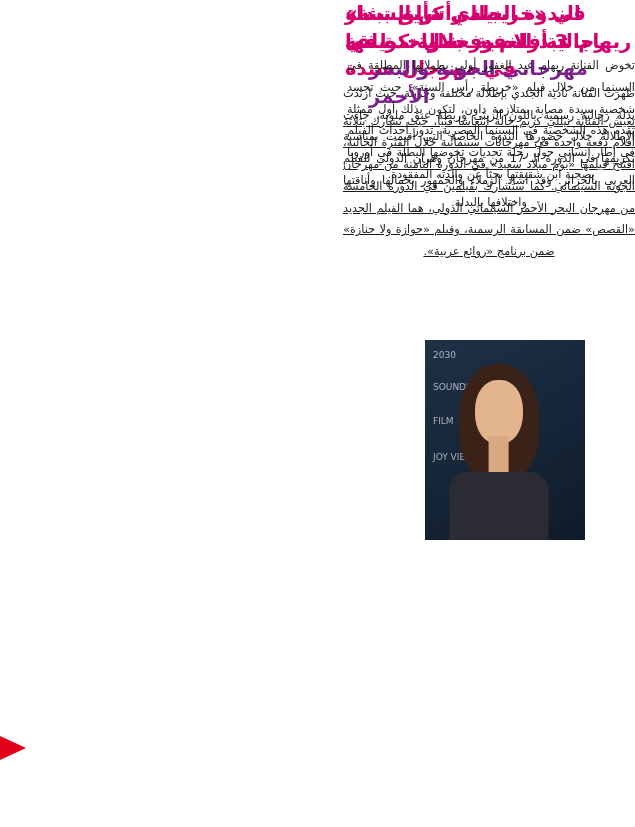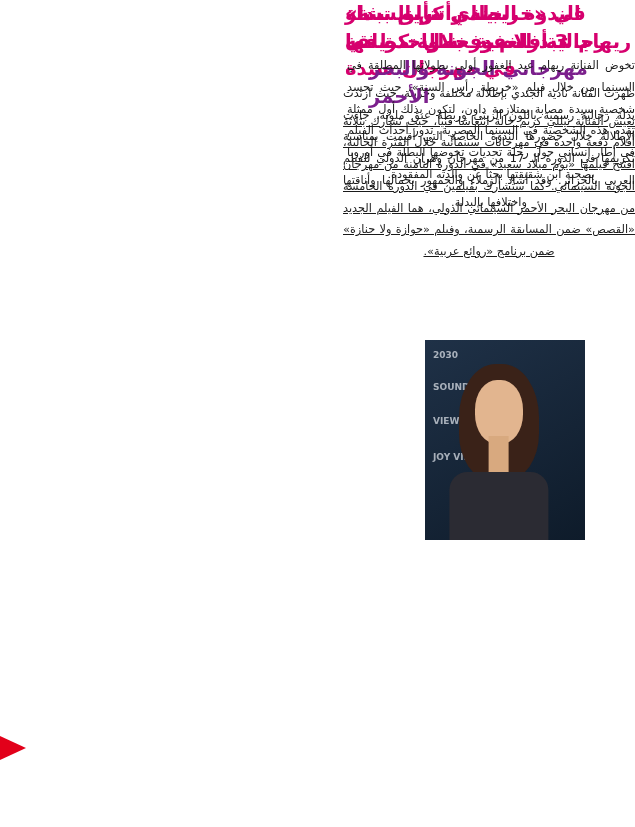--- a/index.html
+++ b/index.html
@@ -50,21 +50,20 @@
     line-height: 1.92;
     text-align: justify;
     text-align-last: center;
     direction: rtl;
   }
 
   .photo {
     position: absolute;
     overflow: hidden;
     background: #cfcfcf;
-    font-weight: bold;
   }
   .photo .inner {
     position: absolute;
     inset: 0;
   }
 
   
   #art1-head {
     left: 88px;
     top: 112px;
@@ -161,21 +160,21 @@
     <div class="body-text" id="art1-body">ظهرت الفنانة نادية الجندي بإطلالة مختلفة وجريئة، حيث ارتدت بدلة رجالية رسمية باللون الزيتي وربطة عنق ملونة. جاءت الإطلالة خلال حضورها الندوة الخاصة التي أقيمت بمناسبة تكريمها في الدورة الـ 17 من مهرجان وهران الدولي للفيلم العربي بالجزائر. وقد أشاد الزملاء والجمهور بجمالها وأناقتها واختلافها بالبدلة.</div>
   </div>
 
   <div class="article">
 
     <div class="photo ph2" id="art2-photo">
       <div class="inner">
         <div class="bg"></div>
         <div class="logo l1">2030</div>
         <div class="logo l2">SOUNDS</div>
-        <div class="logo l3">VIEW</div>
+        <div class="logo l3">FILM</div>
         <div class="logo l4">JOY VIEW</div>
         <div class="hair"></div>
         <div class="face"></div>
         <div class="neck"></div>
         <div class="body"></div>
       </div>
     </div>
 
     <div class="headline" id="art2-head">
       <span class="line">نيللي كريم تشار</span>

